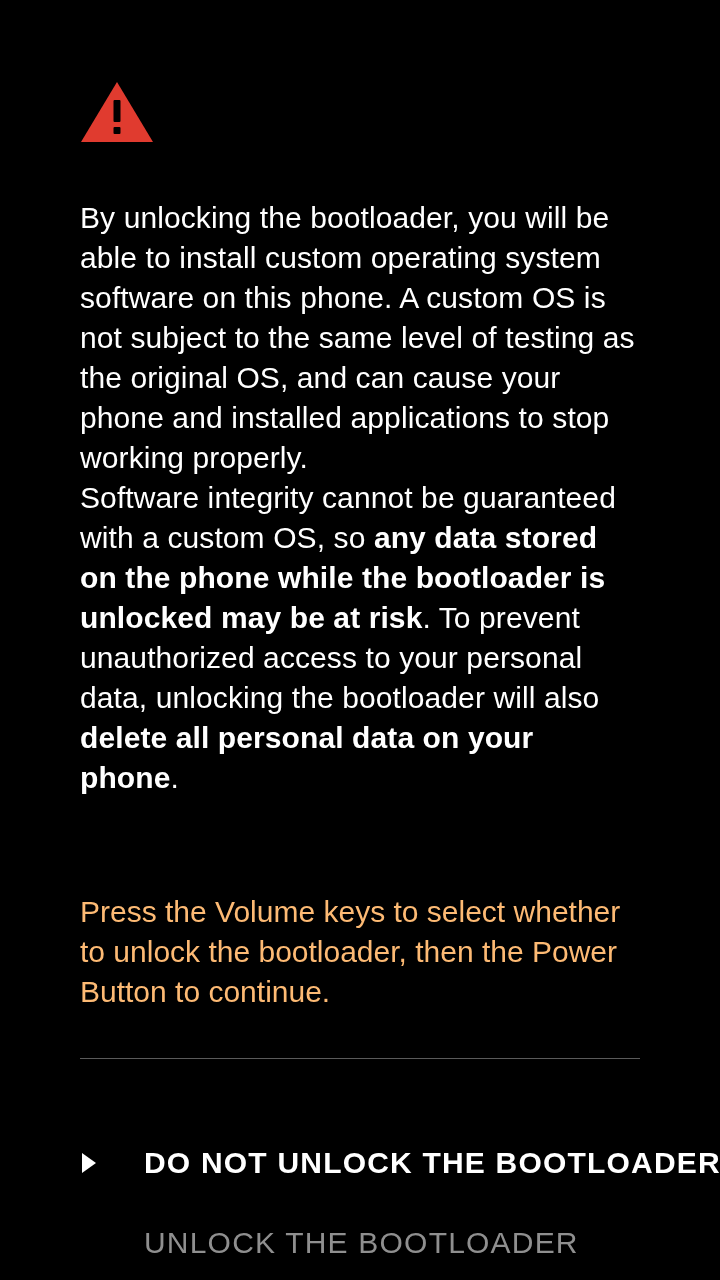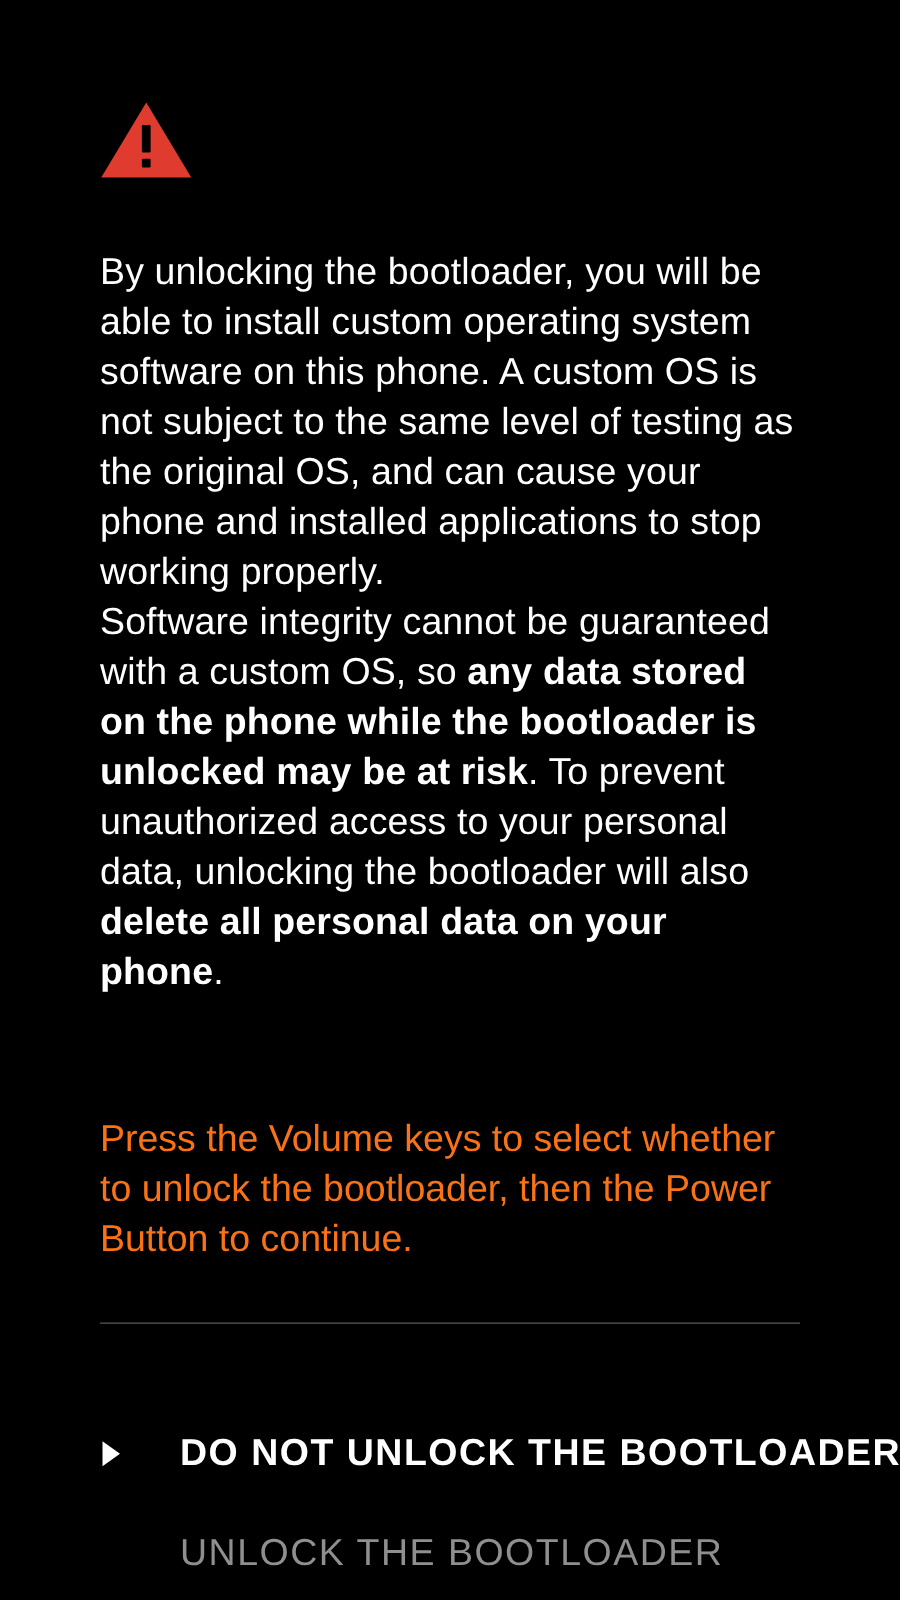--- a/index.html
+++ b/index.html
@@ -47,21 +47,21 @@
     margin-top: 22px;
   }
   .para.second {
   }
   .para b {
     font-weight: bold;
   }
   .hint {
     font-size: 30px;
     line-height: 40px;
-    color: #f97316;
+    color: #fdba74;
     margin: 0;
     margin-top: 94px;
     max-width: 580px;
   }
   .divider {
     height: 1px;
     background: #5a5a5a;
     width: 100%;
     margin-top: 46px;
   }

